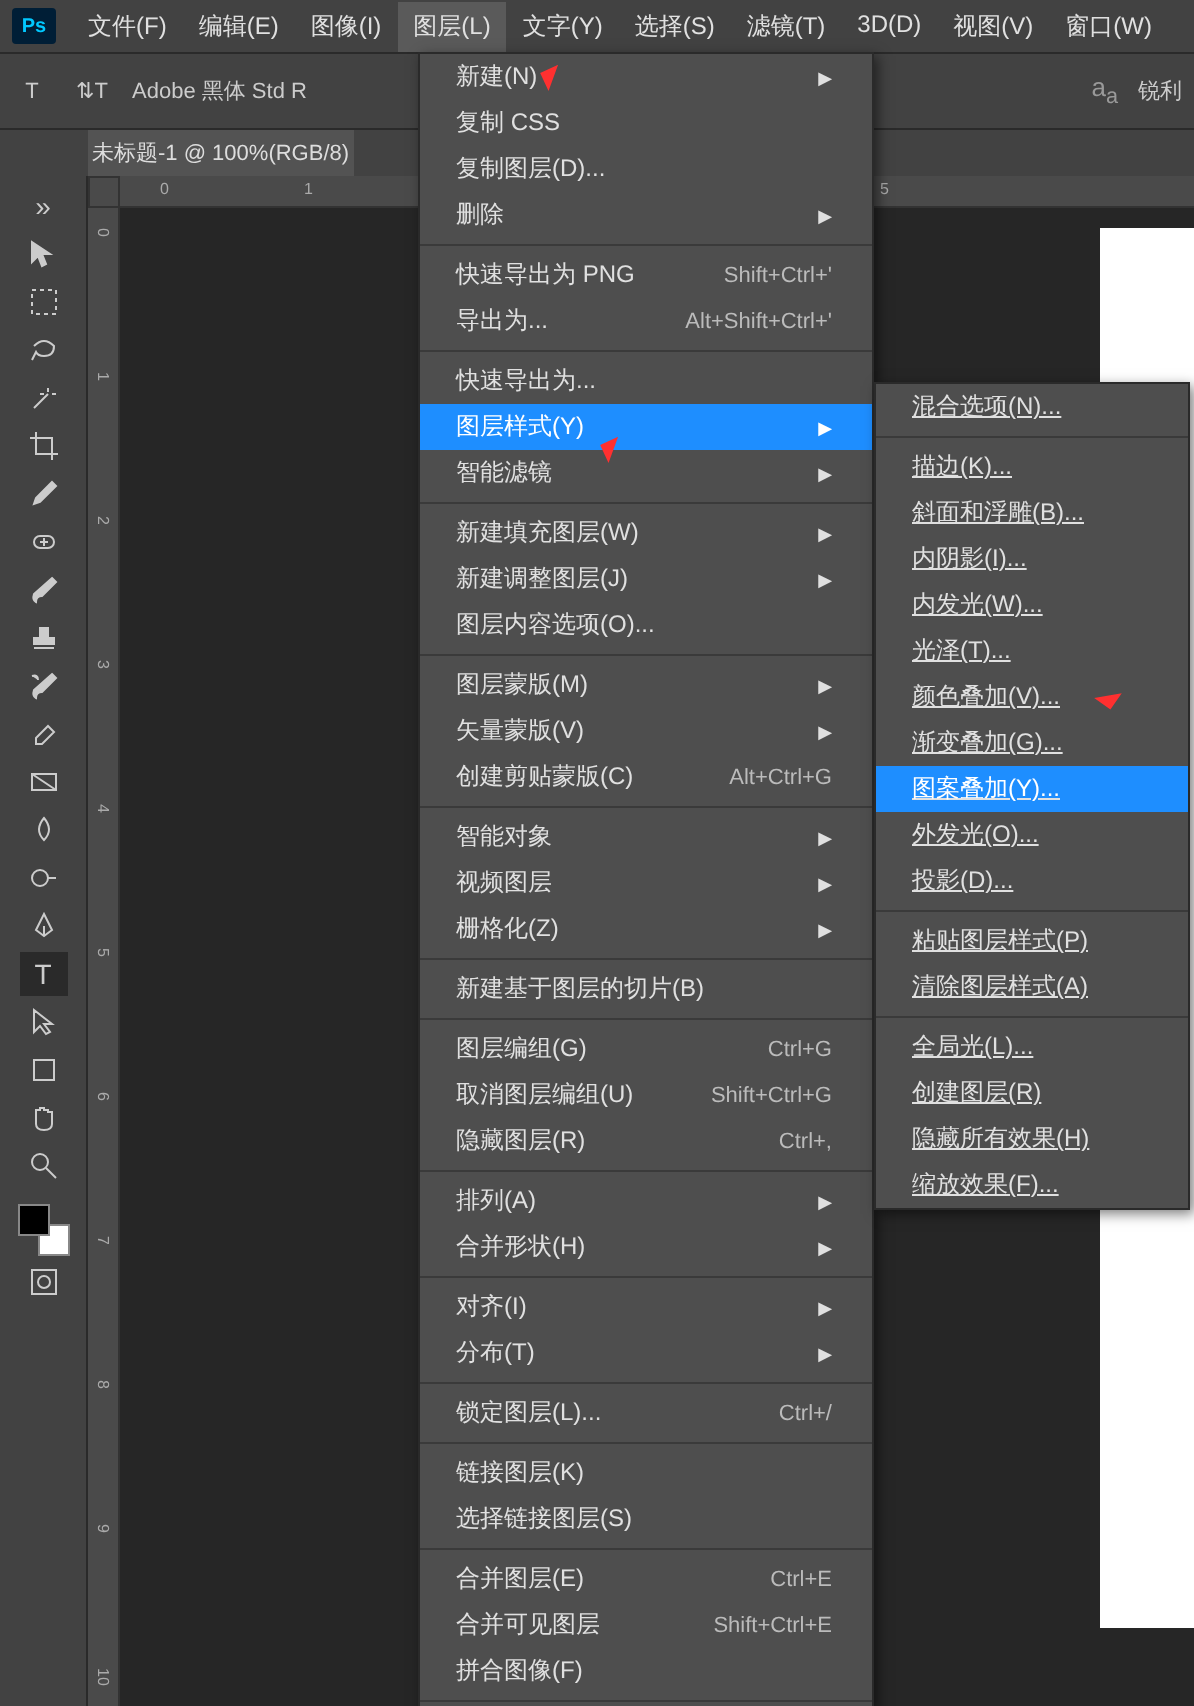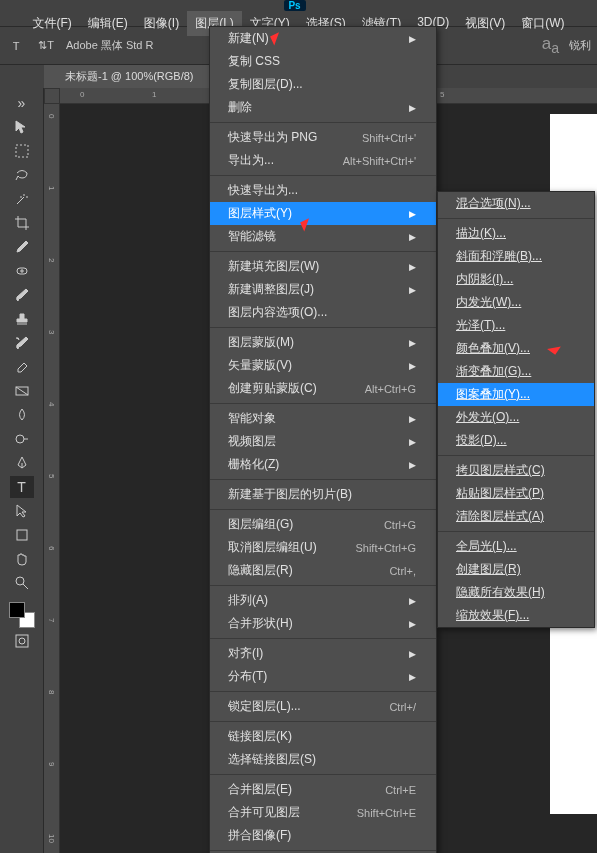--- a/index.html
+++ b/index.html
@@ -1,28 +1,28 @@
 <!DOCTYPE html>
 <html><head>
 <meta charset="utf-8">
 <style>
 * { margin: 0; padding: 0; box-sizing: border-box; font-family: "Microsoft YaHei", sans-serif; }
 body { background: #535353; width: 597px; height: 853px; overflow: hidden; position: relative; }
 
-.menubar { background: #424242; height: 26px; display: flex; align-items: center; padding: 0 6px; font-size: 12px; color: #e0e0e0; flex-direction: column; }
+.menubar { background: #424242; height: 26px; display: flex; align-items: center; padding: 0 6px; font-size: 12px; color: #e0e0e0; }
 .ps-logo { width: 22px; height: 18px; background: #001e36; color: #00c8ff; font-weight: bold; font-size: 10px; display: flex; align-items: center; justify-content: center; border-radius: 2px; margin-right: 8px; }
 .menubar-item { padding: 4px 8px; cursor: default; }
 .menubar-item.active { background: #5a5a5a; }
 
 .optbar { background: #424242; height: 38px; border-top: 1px solid #2a2a2a; display: flex; align-items: center; padding: 0 6px; font-size: 11px; color: #ccc; gap: 10px; }
 .opt-icon { width: 20px; height: 20px; display: flex; align-items: center; justify-content: center; }
 .opt-font { width: 100px; overflow: hidden; white-space: nowrap; }
 
 .doc-tab-bar { background: #424242; height: 24px; border-top: 1px solid #2a2a2a; display: flex; align-items: center; }
-.doc-tab { background: #535353; padding: 4px 21px; font-size: 11px; color: #ddd; margin-left: 44px; }
+.doc-tab { background: #535353; padding: 4px 2px; font-size: 11px; color: #ddd; margin-left: 44px; }
 .ruler-corner { position: absolute; top: 88px; left: 44px; width: 16px; height: 16px; background: #4a4a4a; border: 1px solid #333; }
 .ruler-h { position: absolute; top: 88px; left: 60px; right: 0; height: 16px; background: #4a4a4a; border-bottom: 1px solid #333; font-size: 8px; color: #aaa; }
 .ruler-h span { position: absolute; top: 2px; }
 .ruler-v { position: absolute; top: 104px; left: 44px; width: 16px; bottom: 0; background: #4a4a4a; border-right: 1px solid #333; font-size: 8px; color: #aaa; }
 .ruler-v span { position: absolute; left: 3px; transform: rotate(0); writing-mode: vertical-rl; }
 
 .toolbar { width: 44px; background: #424242; border-right: 1px solid #2a2a2a; display: flex; flex-direction: column; align-items: center; padding-top: 4px; gap: 2px; position: absolute; top: 88px; bottom: 0; left: 0; }
 .tool { width: 24px; height: 22px; display: flex; align-items: center; justify-content: center; color: #ccc; font-size: 14px; }
 .tool.active { background: #2a2a2a; }
 .tool svg { width: 16px; height: 16px; fill: #ccc; stroke: #ccc; }
@@ -63,21 +63,21 @@
       <div class="menubar-item">视图(V)</div>
       <div class="menubar-item">窗口(W)</div>
     </div>
 </div>
 
 <div class="optbar">
   <div class="opt-icon">T</div>
   <div class="opt-icon">⇅T</div>
   <div class="opt-font">Adobe 黑体 Std R</div>
   <div style="flex:1"></div>
-  <div style="font-size:17px;color:#999">a<sub>a</sub></div>
+  <div style="font-size:13px;color:#999">a<sub>a</sub></div>
   <div>锐利</div>
 </div>
 
 <div class="doc-tab-bar">
   <div class="doc-tab">未标题-1 @ 100%(RGB/8)</div>
 </div>
 
 <div class="ruler-corner"></div>
 <div class="ruler-h" id="rulerH">
     <span style="left: 20px;">0</span>
@@ -384,23 +384,20 @@
       <span>图案叠加(Y)...</span>
     </div>
     <div class="menu-item">
       <span>外发光(O)...</span>
     </div>
     <div class="menu-item">
       <span>投影(D)...</span>
     </div>
     <div class="menu-sep"></div>
     <div class="menu-item">
-      <span>拷贝图层样式(C)</span>
-    </div>
-    <div class="menu-item">
       <span>粘贴图层样式(P)</span>
     </div>
     <div class="menu-item">
       <span>清除图层样式(A)</span>
     </div>
     <div class="menu-sep"></div>
     <div class="menu-item">
       <span>全局光(L)...</span>
     </div>
     <div class="menu-item">

